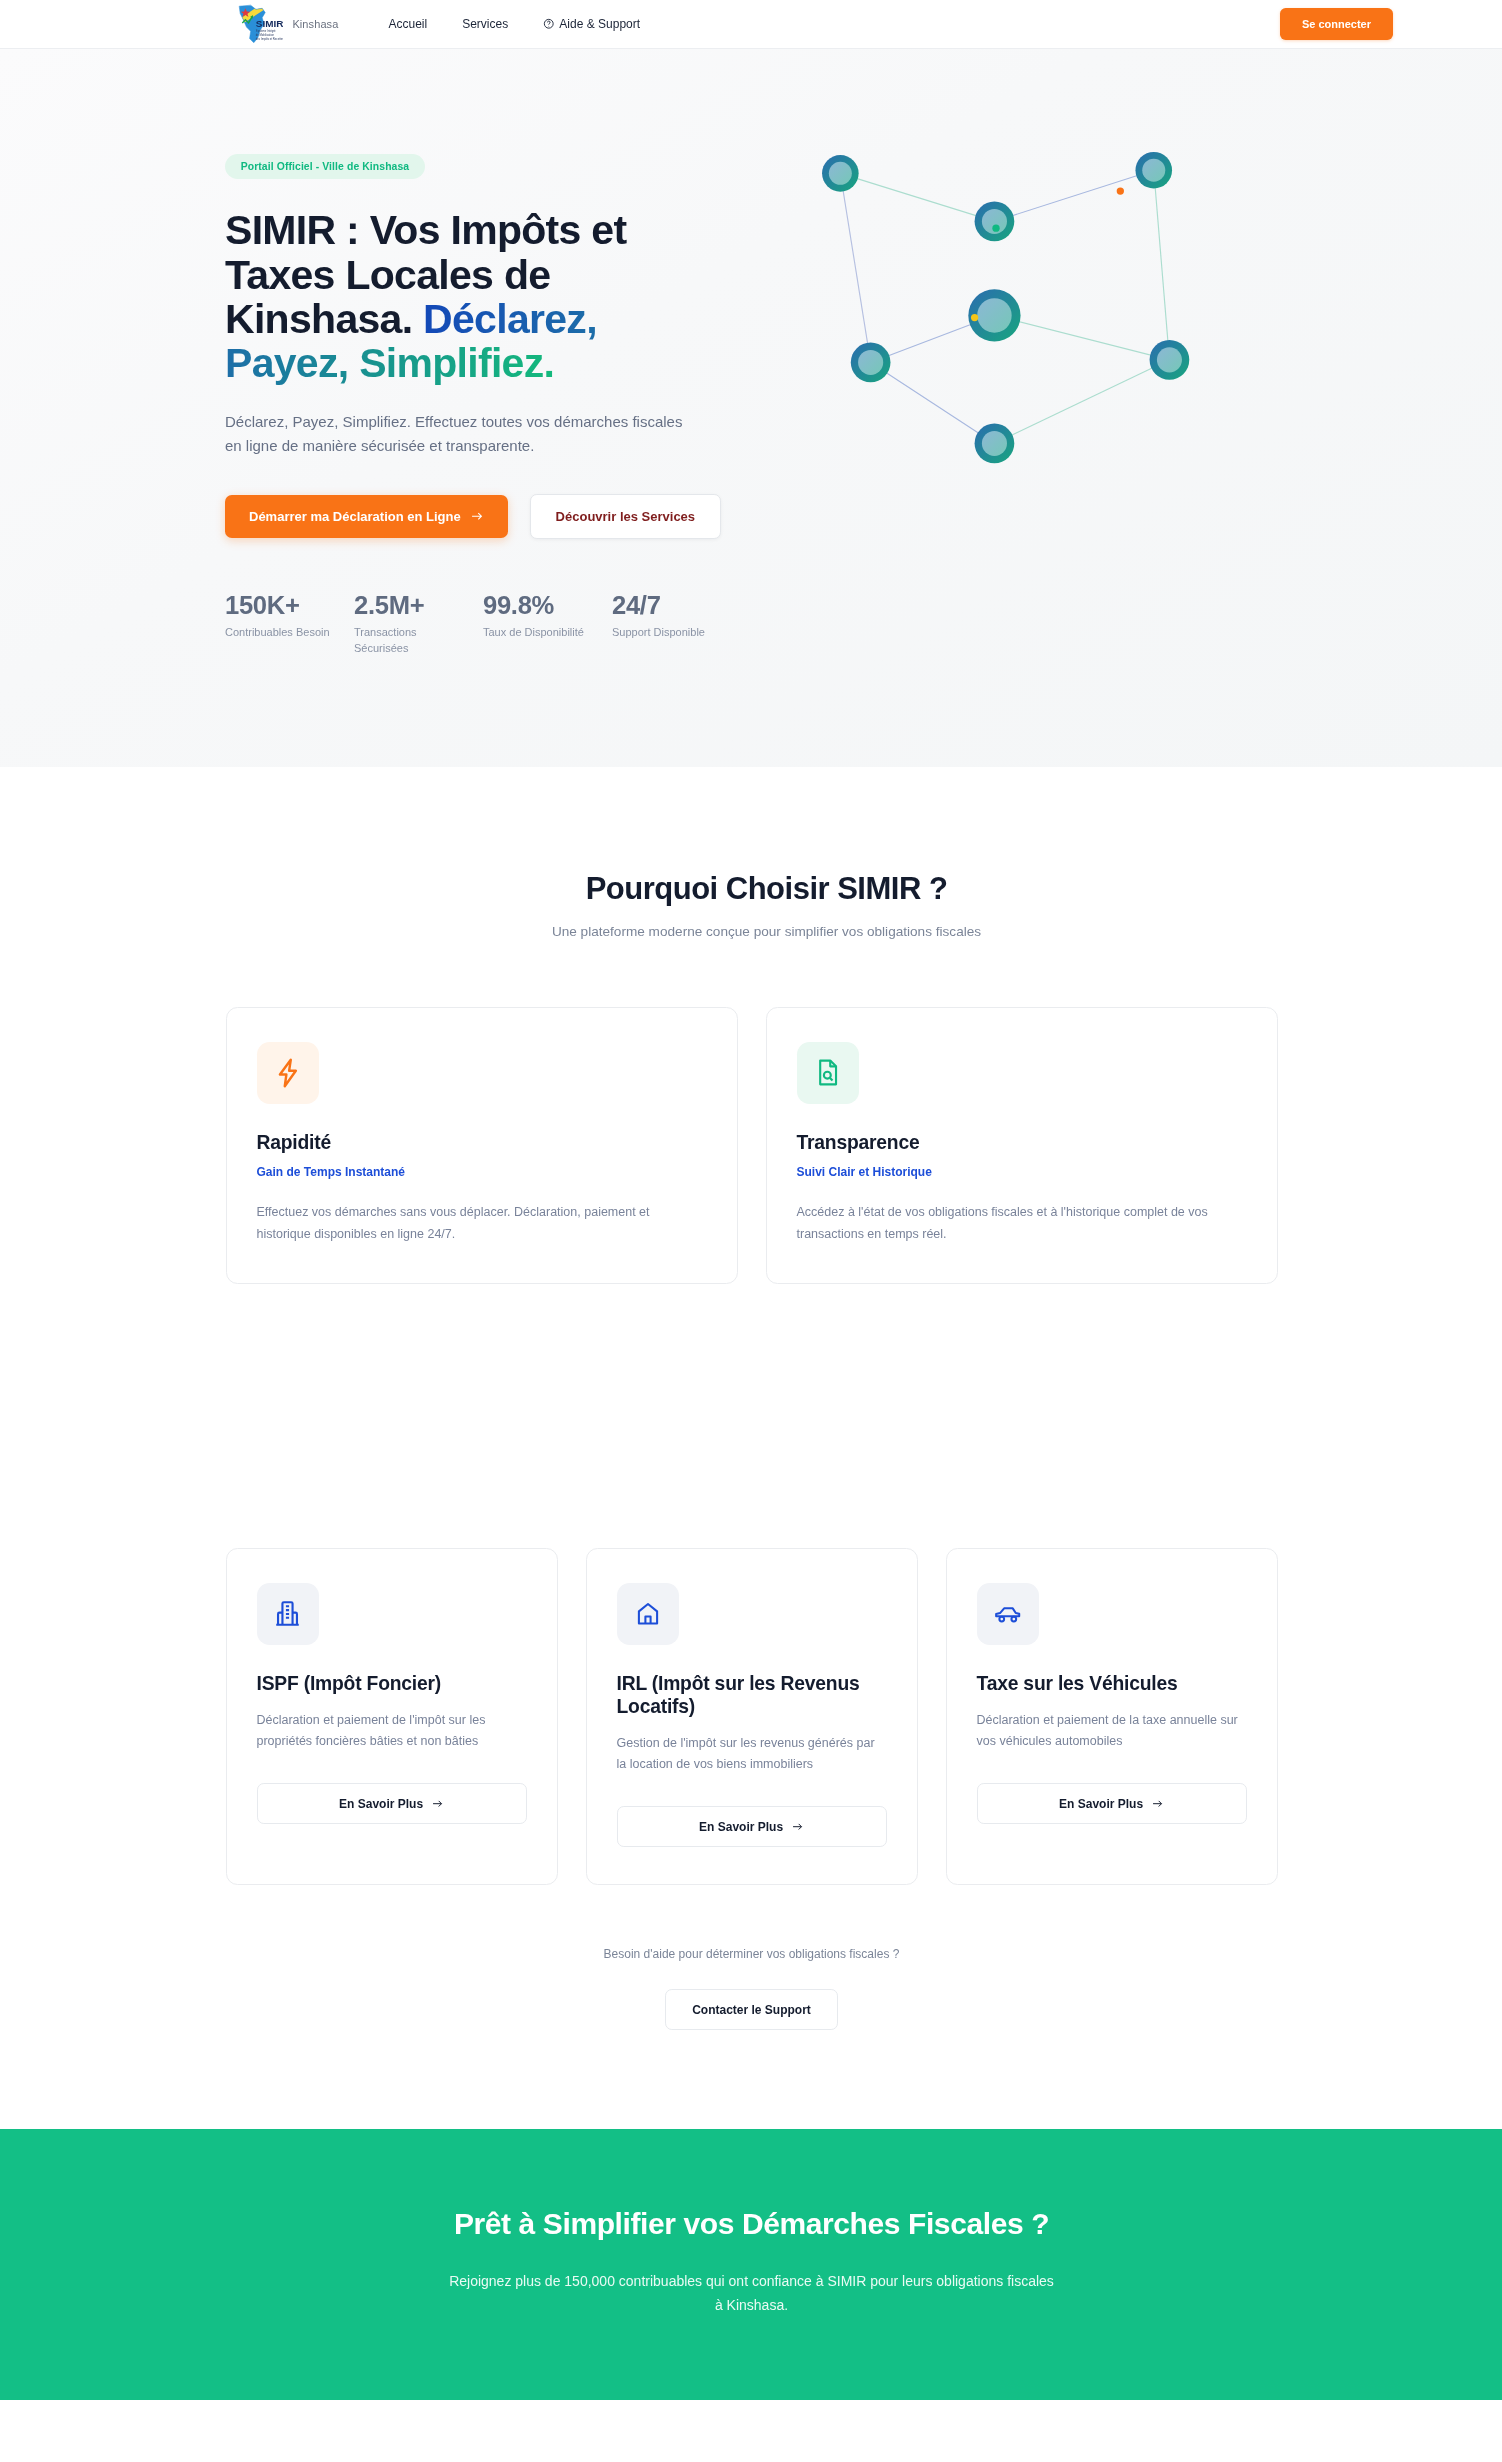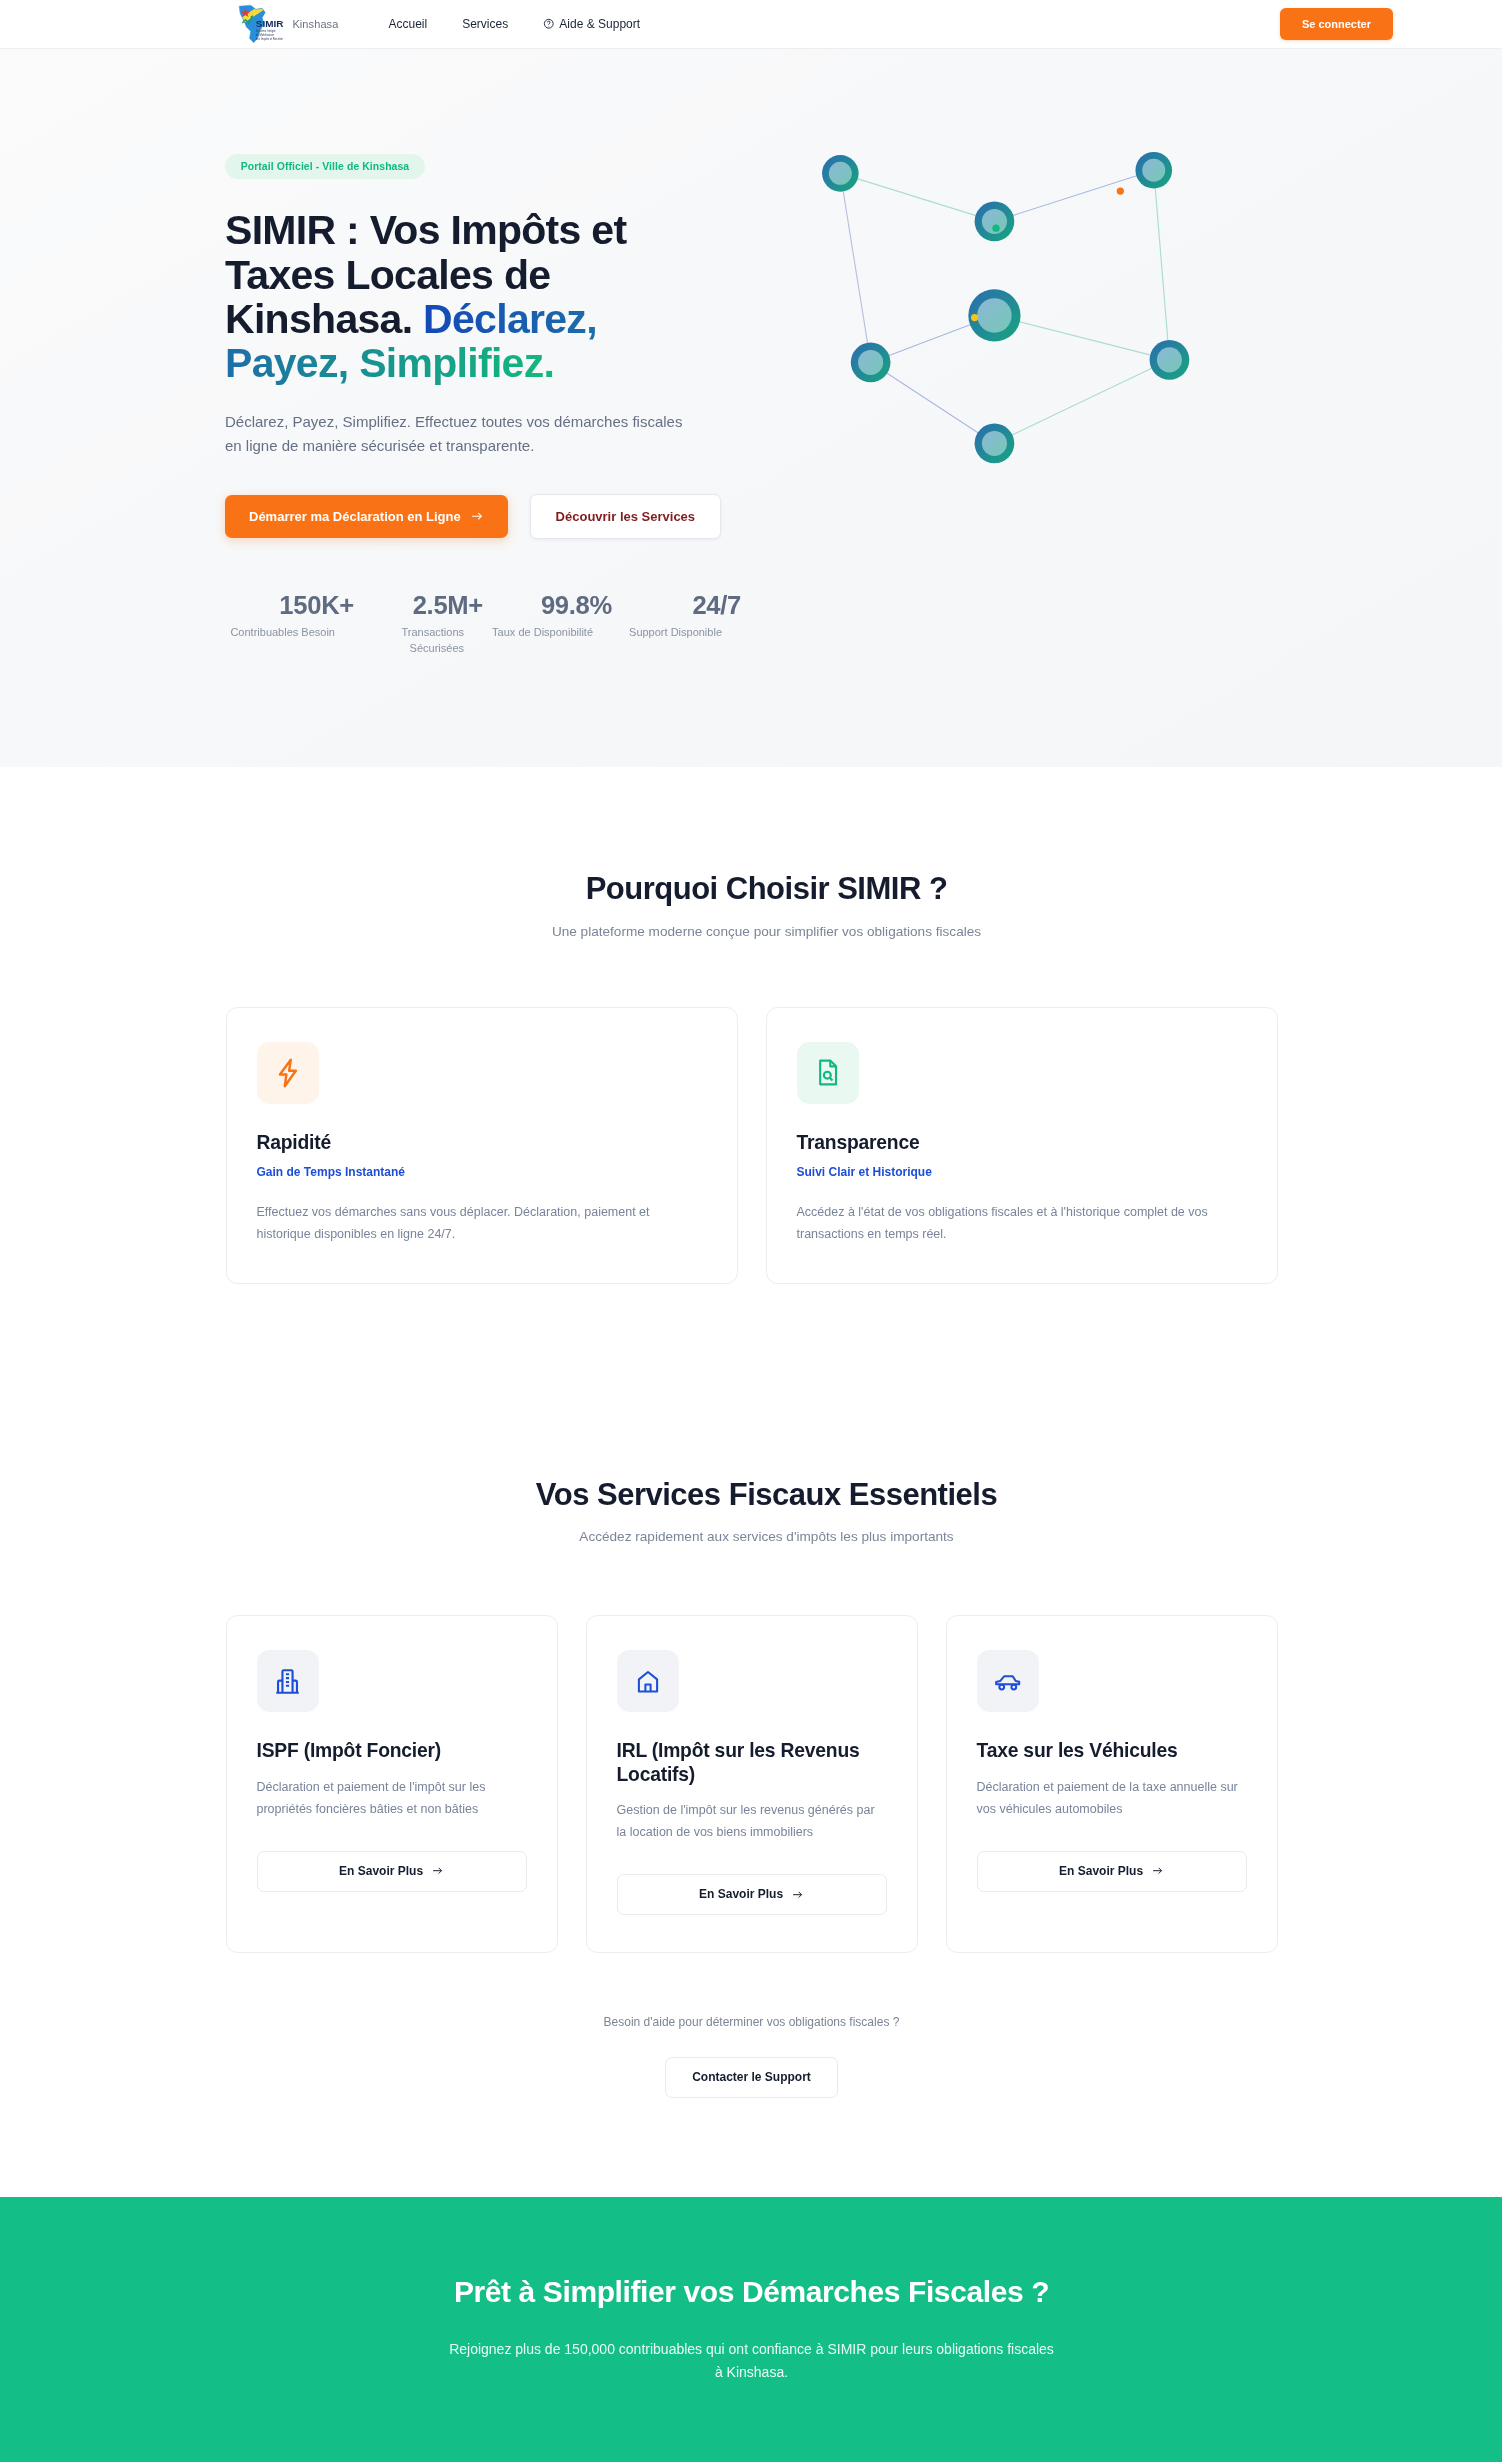--- a/index.html
+++ b/index.html
@@ -91,21 +91,21 @@
     display: flex; align-items: center; gap: 10.4px;
     box-shadow: 0 2.6px 9.4px rgba(249,115,22,.26);
   }
   .btn-secondary {
     background: #ffffff; color: #7f1d1d;
     font-size: 13px; font-weight: 700;
     padding: 14px 25px; border: 0.5px solid #e4e7eb; border-radius: 6.8px;
     cursor: pointer;
     box-shadow: 0 1px 3.7px rgba(16,24,40,.05);
   }
-  .stats { margin-top: 52px; display: flex; gap: 0; text-align: right; }
+  .stats { margin-top: 52px; display: flex; gap: 0; }
   .stat { width: 129px; }
   .stat-value { font-size: 25.6px; font-weight: 800; color: #5f6b80; letter-spacing: -0.3px; }
   .stat-label { margin-top: 5.2px; font-size: 11px; color: #8a93a5; line-height: 1.45; max-width: 110px; }
 
   .hero-right { flex: 1; position: relative; }
   .net-wrap { position: absolute; left: 31px; top: 5.2px; width: 397px; height: 324px; }
 
   
   .section { background: #ffffff; }
   .section-head { text-align: center; padding-left: 30px; }
@@ -336,24 +336,20 @@
         </svg>
       </div>
       <div class="card-title">Transparence</div>
       <div class="card-kicker">Suivi Clair et Historique</div>
       <div class="card-body">Accédez à l'état de vos obligations fiscales et à l'historique complet de vos transactions en temps réel.</div>
     </div>
   </div>
 </div>
 
 <div class="section" style="padding:94px 0 99px 0;">
-  <div class="section-head">
-    <div class="section-title">Vos Services Fiscaux Essentiels</div>
-    <div class="section-sub">Accédez rapidement aux services d'impôts les plus importants</div>
-  </div>
 
   <div class="cards" style="margin-top:71px; align-items:stretch;">
     <div class="card">
       <div class="icon-box ib-slate">
         <svg width="25" height="27" viewBox="0 0 22 24" fill="none" stroke="#1d4ed8" stroke-width="1.9" stroke-linejoin="round">
           <path d="M6.5 22V3.2c0-.7.5-1.2 1.2-1.2h6.6c.7 0 1.2.5 1.2 1.2V22"></path>
           <path d="M2.6 22V12.4c0-.7.5-1.2 1.2-1.2h2.7M15.5 11.2h2.7c.7 0 1.2.5 1.2 1.2V22M1 22h20"></path>
           <path d="M9.6 5.6h2.8M9.6 9h2.8M9.6 12.4h2.8M9.6 15.8h2.8"></path>
         </svg>
       </div>

